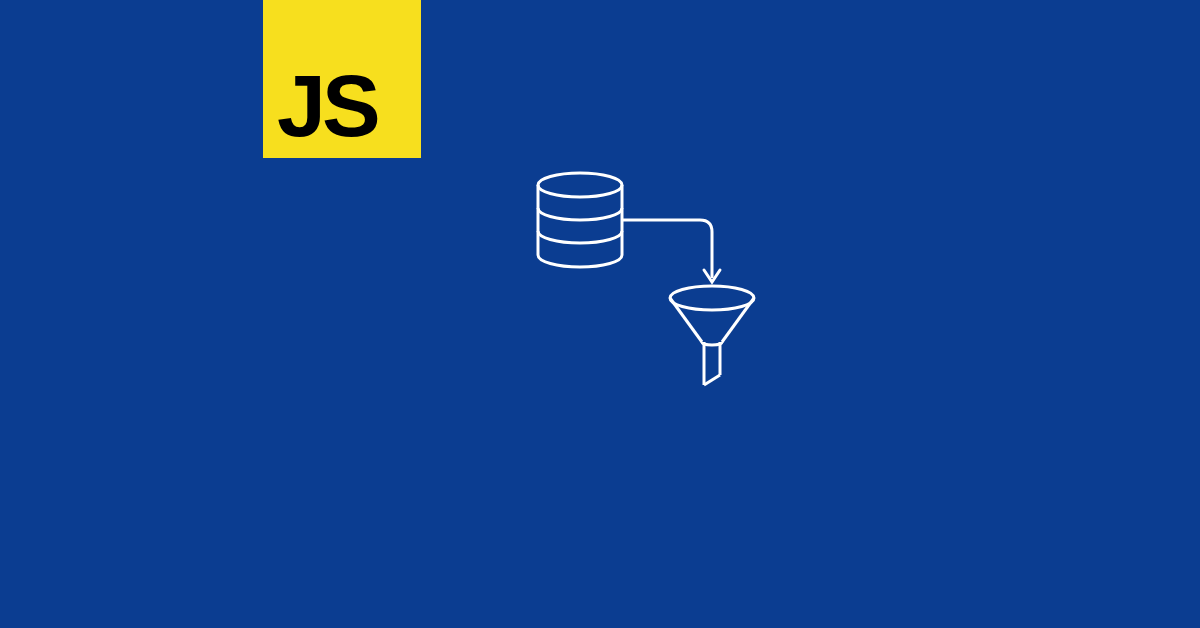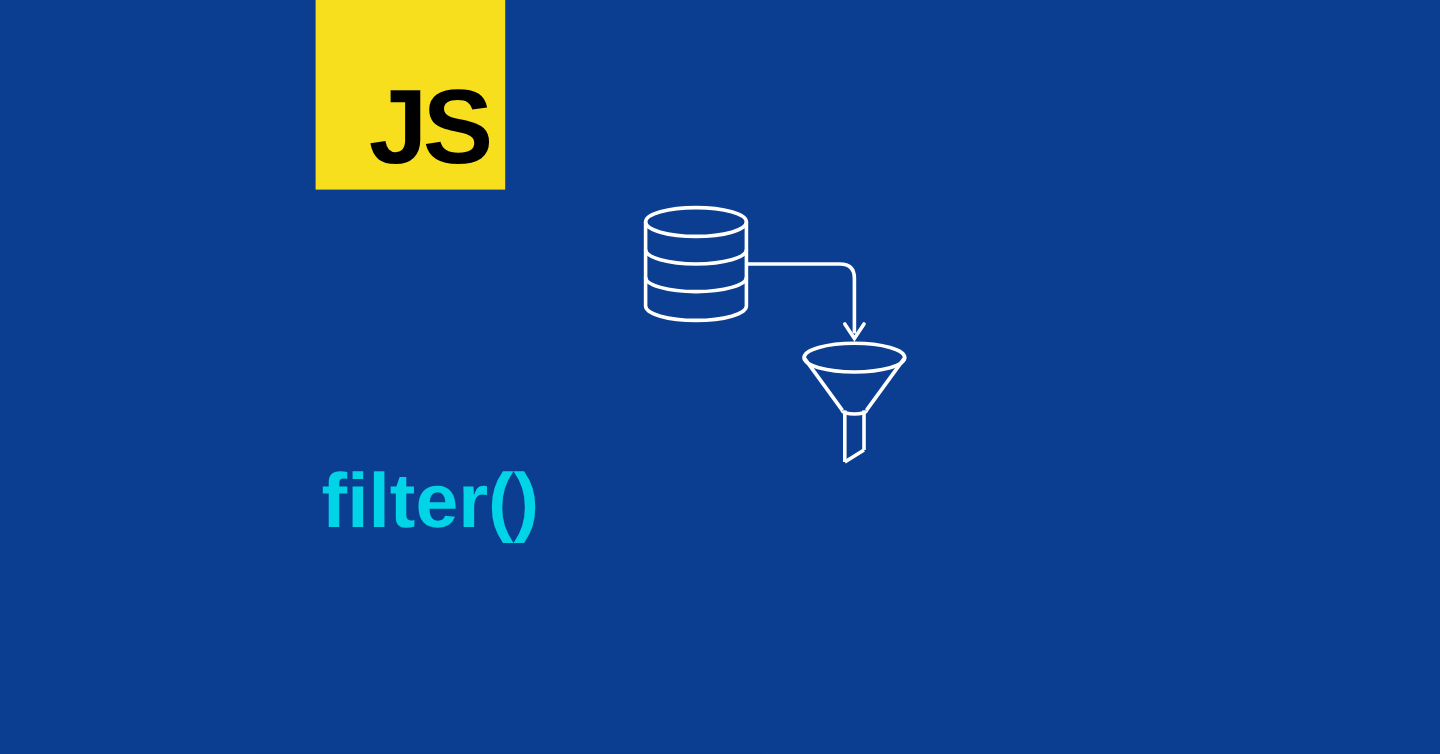--- a/index.html
+++ b/index.html
@@ -17,21 +17,20 @@
     }
     .js-logo {
       position: absolute;
       top: 0;
       left: 263px;
       width: 158px;
       height: 158px;
       background-color: #f7df1e;
       display: flex;
       align-items: flex-end;
-      justify-content: flex-end;
       padding: 8px 14px;
     }
     .js-logo-text {
       font-size: 88px;
       font-weight: 700;
       color: #000000;
       line-height: 1;
       letter-spacing: -4px;
     }
     .diagram-container {
@@ -90,14 +89,13 @@
       <path d="M 172 172 A 10 3 0 0 0 192 172"></path>
 
       <path d="M 174 172 L 174 215"></path>
       <path d="M 190 172 L 190 205"></path>
       <path d="M 174 215 L 190 205"></path>
     </g>
   </svg>
 </div>
 
 <div class="text-container">
-  <div class="filter-text">filter()</div>
 </div>
 
 </body></html>

